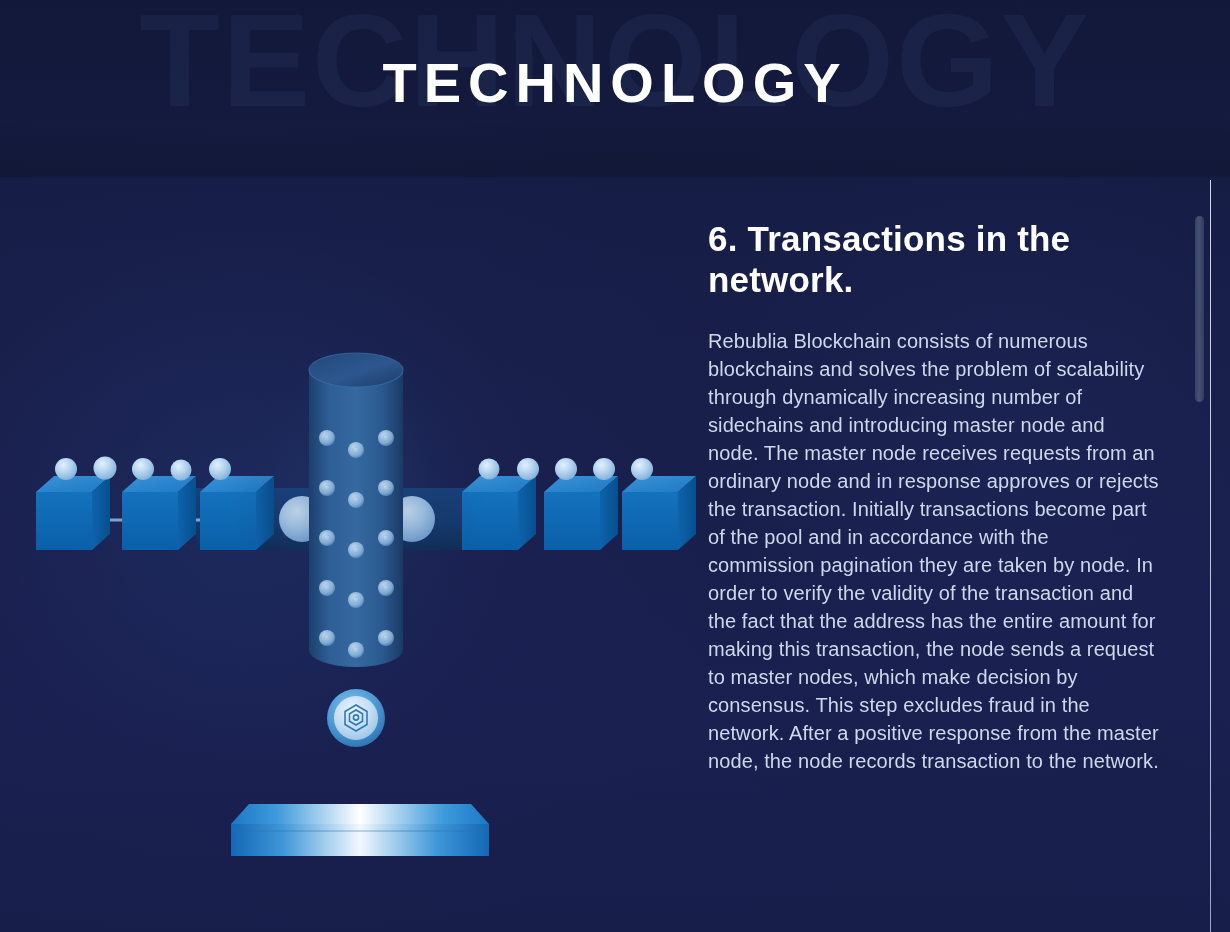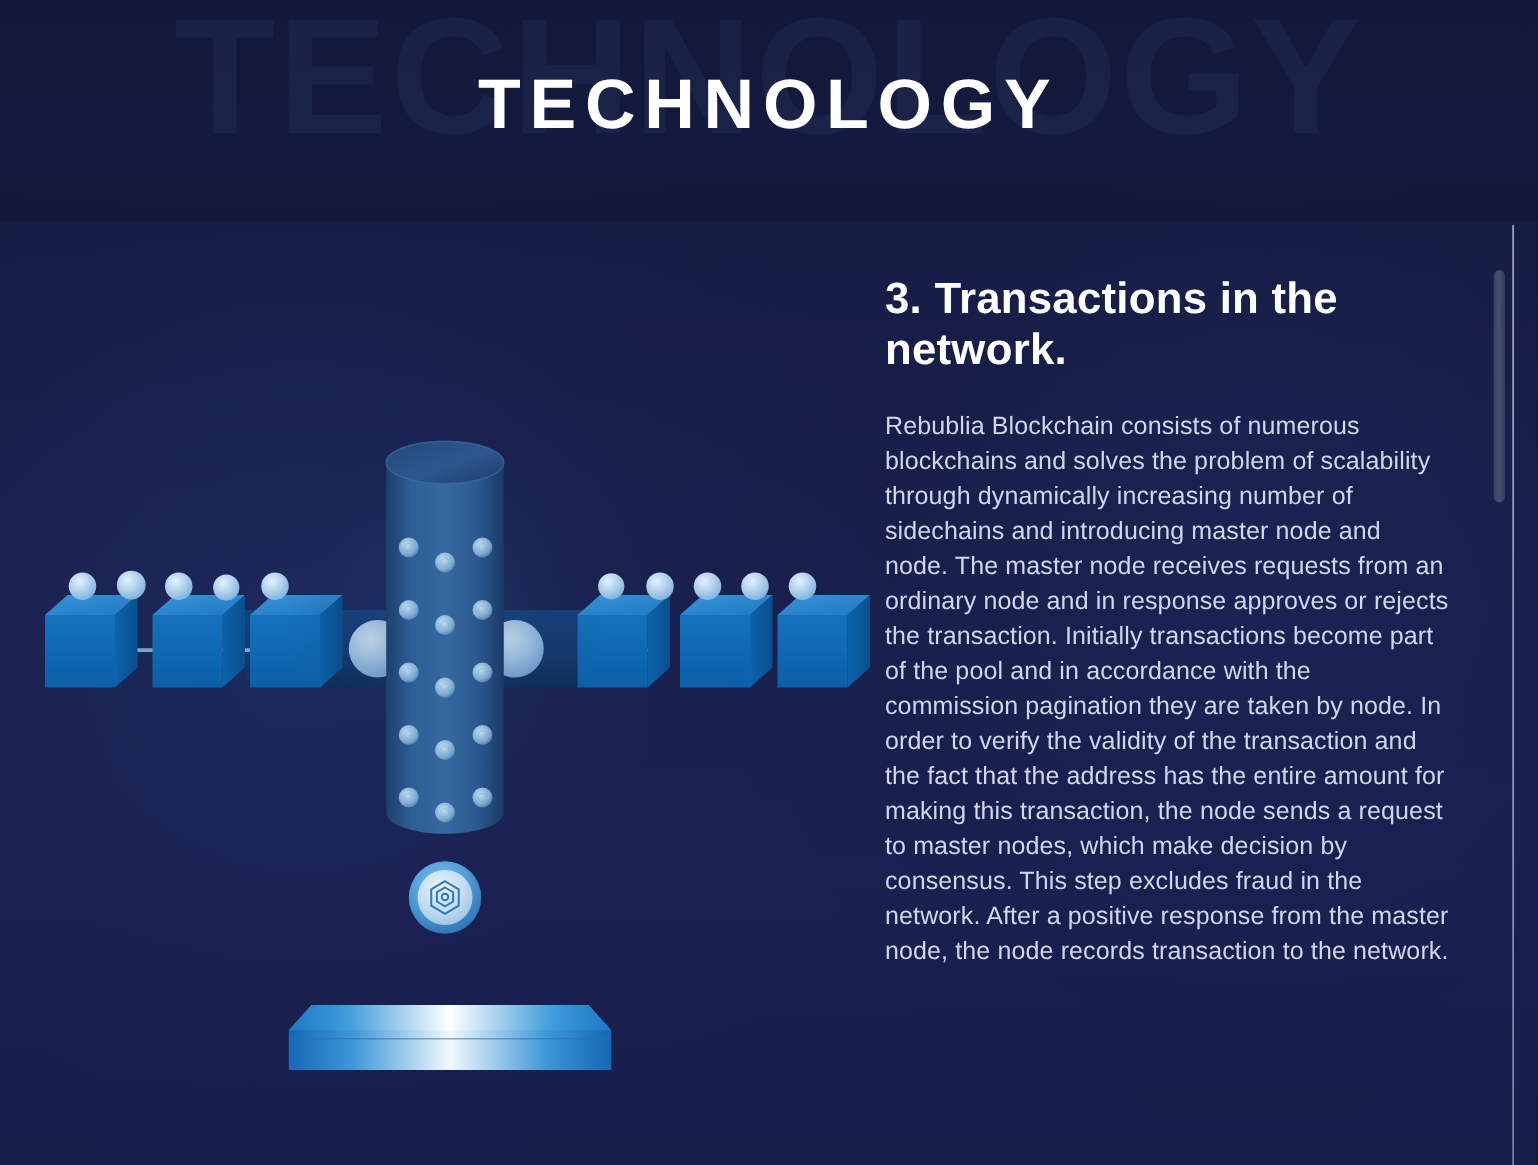--- a/index.html
+++ b/index.html
@@ -375,21 +375,21 @@
 
       <g>
         <polygon points="249,604 471,604 489,624 231,624" fill="url(#gSlabTop)"></polygon>
         <rect x="231" y="624" width="258" height="32" fill="url(#gSlabFront)"></rect>
         <line x1="231" y1="631" x2="489" y2="631" stroke="#2f6ea8" stroke-width="1.2" opacity="0.55"></line>
       </g>
     </svg>
   </div>
 
   <div class="text-col">
-    <h2 class="section-heading">3. Transactions in the network.</h2>
+    <h2 class="section-heading">6. Transactions in the network.</h2>
     <p class="section-body">Rebublia Blockchain consists of numerous blockchains and solves the problem of scalability through dynamically increasing number of sidechains and introducing master node and node. The master node receives requests from an ordinary node and in response approves or rejects the transaction. Initially transactions become part of the pool and in accordance with the commission pagination they are taken by node. In order to verify the validity of the transaction and the fact that the address has the entire amount for making this transaction, the node sends a request to master nodes, which make decision by consensus. This step excludes fraud in the network. After a positive response from the master node, the node records transaction to the network.</p>
   </div>
 
   <div class="scroll-track"></div>
   <div class="scroll-thumb"></div>
   <div class="edge-line"></div>
 
 </div>
 
 </body></html>

